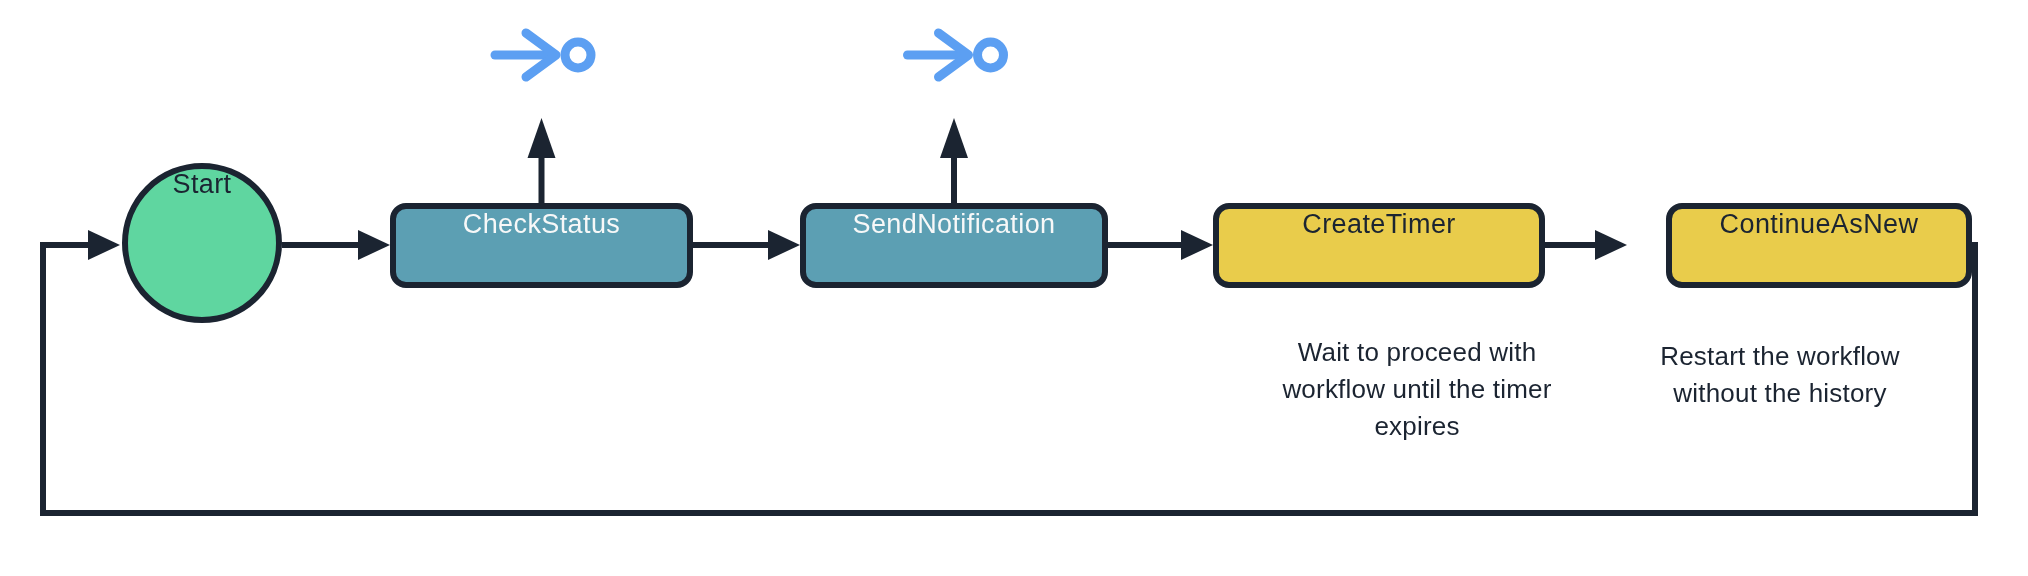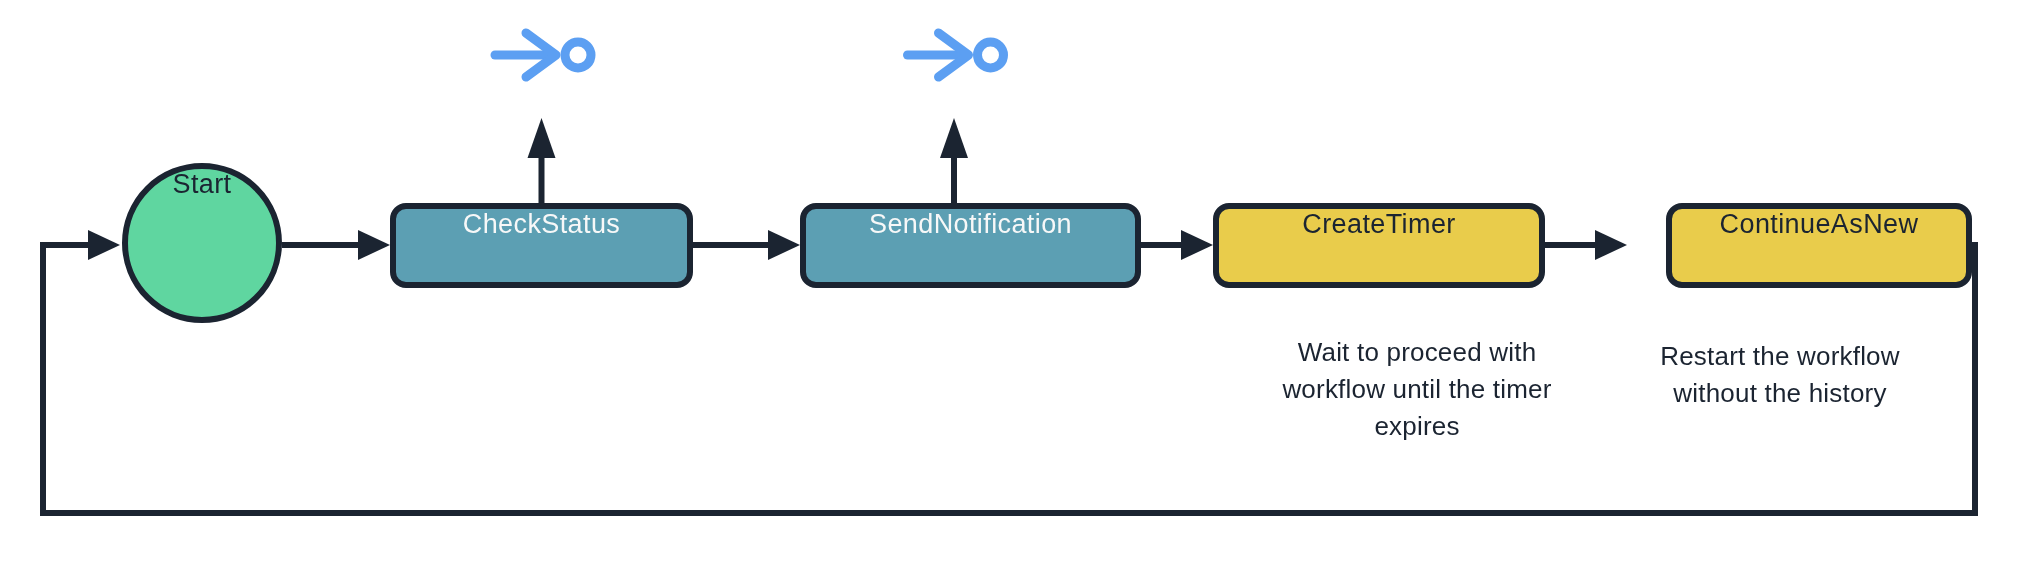--- a/index.html
+++ b/index.html
@@ -71,21 +71,21 @@
   </svg>
 
   <div class="node circle">
     <span>Start</span>
   </div>
 
   <div class="node rect teal" style="left:390px;top:203px;width:303px">
     <span>CheckStatus</span>
   </div>
 
-  <div class="node rect teal" style="left:800px;top:203px;width:341px">
+  <div class="node rect teal" style="left:800px;top:203px;width:308px">
     <span>SendNotification</span>
   </div>
 
   <div class="node rect yellow" style="left:1213px;top:203px;width:332px">
     <span>CreateTimer</span>
   </div>
 
   <div class="node rect yellow" style="left:1666px;top:203px;width:306px">
     <span>ContinueAsNew</span>
   </div>

